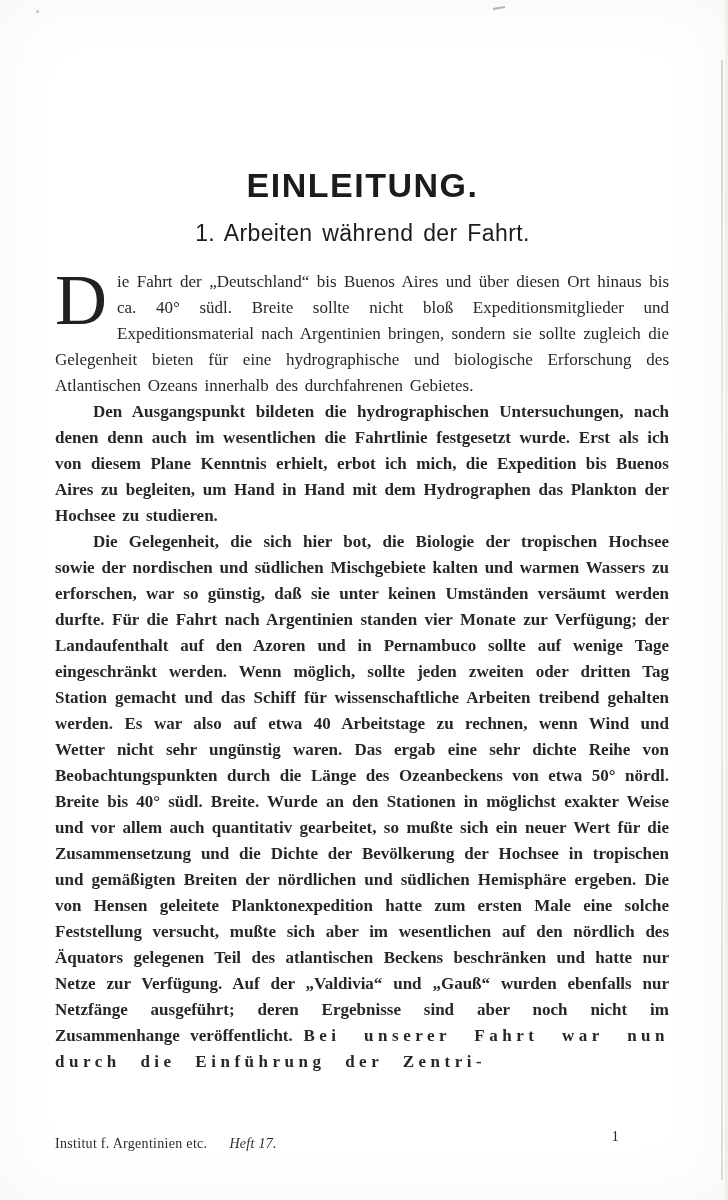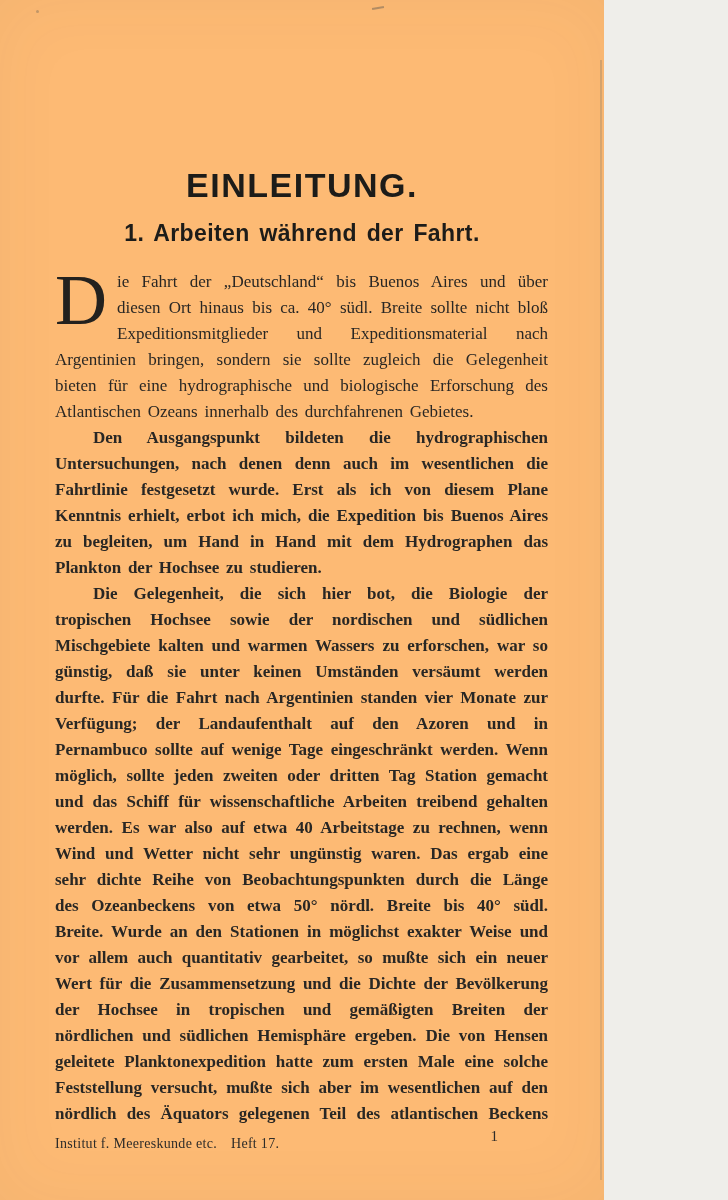--- a/index.html
+++ b/index.html
@@ -5,23 +5,23 @@
   * { margin: 0; padding: 0; box-sizing: border-box; }
   html, body {
     width: 728px;
     height: 1200px;
     font-family: "Liberation Serif", serif;
   }
   body { background: #efeeea; }
 
   .page {
     position: relative;
-    width: 604px;
+    width: 725px;
     height: 1200px;
-    background: #fdba74;
+    background: #ffffff;
     color: #2a2826;
     overflow: hidden;
     box-shadow: inset 0 0 70px rgba(80,75,65,0.05);
   }
 
   
   .scan-edge-right {
     position: absolute;
     right: 2px;
     top: 60px;
@@ -58,21 +58,21 @@
     font-weight: bold;
     font-size: 34px;
     letter-spacing: 1.5px;
     color: #1d1c19;
   }
 
   .section-heading {
     margin-top: 15px;
     text-align: center;
     font-family: "Liberation Sans", sans-serif;
-    font-weight: bold;
+    font-weight: normal;
     font-size: 23px;
     letter-spacing: 0.4px;
     word-spacing: 3px;
     color: #1d1c19;
   }
 
   .body-text {
     margin: 22px 56px 0 55px;
     font-size: 17px;
     line-height: 26px;
@@ -106,21 +106,21 @@
     top: 1136px;
     left: 55px;
     right: 58px;
     display: flex;
     justify-content: space-between;
     align-items: flex-start;
     font-size: 14px;
     color: #2e2c29;
   }
   .footer-left { letter-spacing: 0.3px; }
-  .footer-issue { margin-left: 14px; }
+  .footer-issue { margin-left: 22px; font-style: italic; }
   .page-number {
     position: relative;
     top: -8px;
     margin-right: 48px;
     font-size: 15px;
   }
 </style>
 </head>
 <body>
 
@@ -139,18 +139,18 @@
     <p class="para"><span class="dropcap">D</span><span>ie Fahrt der „Deutschland“ bis Buenos Aires und über diesen Ort hinaus bis ca. 40° südl. Breite sollte nicht bloß Expeditionsmitglieder und Expeditionsmaterial nach Argentinien bringen, sondern sie sollte zugleich die Gelegenheit bieten für eine hydrographische und biologische Erforschung des Atlantischen Ozeans innerhalb des durchfahrenen Gebietes.</span></p>
 
     <p class="para indent">Den Ausgangspunkt bildeten die hydrographischen Untersuchungen, nach denen denn auch im wesentlichen die Fahrtlinie festgesetzt wurde. Erst als ich von diesem Plane Kenntnis erhielt, erbot ich mich, die Expedition bis Buenos Aires zu begleiten, um Hand in Hand mit dem Hydrographen das Plankton der Hochsee zu studieren.</p>
 
     <p class="para indent"><span>Die Gelegenheit, die sich hier bot, die Biologie der tropischen Hochsee sowie der nordischen und südlichen Mischgebiete kalten und warmen Wassers zu erforschen, war so günstig, daß sie unter keinen Umständen versäumt werden durfte. Für die Fahrt nach Argentinien standen vier Monate zur Verfügung; der Landaufenthalt auf den Azoren und in Pernambuco sollte auf wenige Tage eingeschränkt werden. Wenn möglich, sollte jeden zweiten oder dritten Tag Station gemacht und das Schiff für wissenschaftliche Arbeiten treibend gehalten werden. Es war also auf etwa 40 Arbeitstage zu rechnen, wenn Wind und Wetter nicht sehr ungünstig waren. Das ergab eine sehr dichte Reihe von Beobachtungspunkten durch die Länge des Ozeanbeckens von etwa 50° nördl. Breite bis 40° südl. Breite. Wurde an den Stationen in möglichst exakter Weise und vor allem auch quantitativ gearbeitet, so mußte sich ein neuer Wert für die Zusammensetzung und die Dichte der Bevölkerung der Hochsee in tropischen und gemäßigten Breiten der nördlichen und südlichen Hemisphäre ergeben. Die von Hensen geleitete Planktonexpedition hatte zum ersten Male eine solche Feststellung versucht, mußte sich aber im wesentlichen auf den nördlich des Äquators gelegenen Teil des atlantischen Beckens beschränken und hatte nur Netze zur Verfügung. Auf der „Valdivia“ und „Gauß“ wurden ebenfalls nur Netzfänge ausgeführt; deren Ergebnisse sind aber noch nicht im Zusammenhange veröffentlicht. </span><span class="gesperrt">Bei unserer Fahrt war nun durch die Einführung der Zentri-</span></p>
 
   </div>
 
   <div class="footer">
     <div class="footer-left">
-      <span>Institut f. Meereskunde etc.</span><span class="footer-issue">Heft 17.</span>
+      <span>Institut f. Argentinien etc.</span><span class="footer-issue">Heft 17.</span>
     </div>
     <span class="page-number">1</span>
   </div>
 
 </div>
 
 </body></html>

